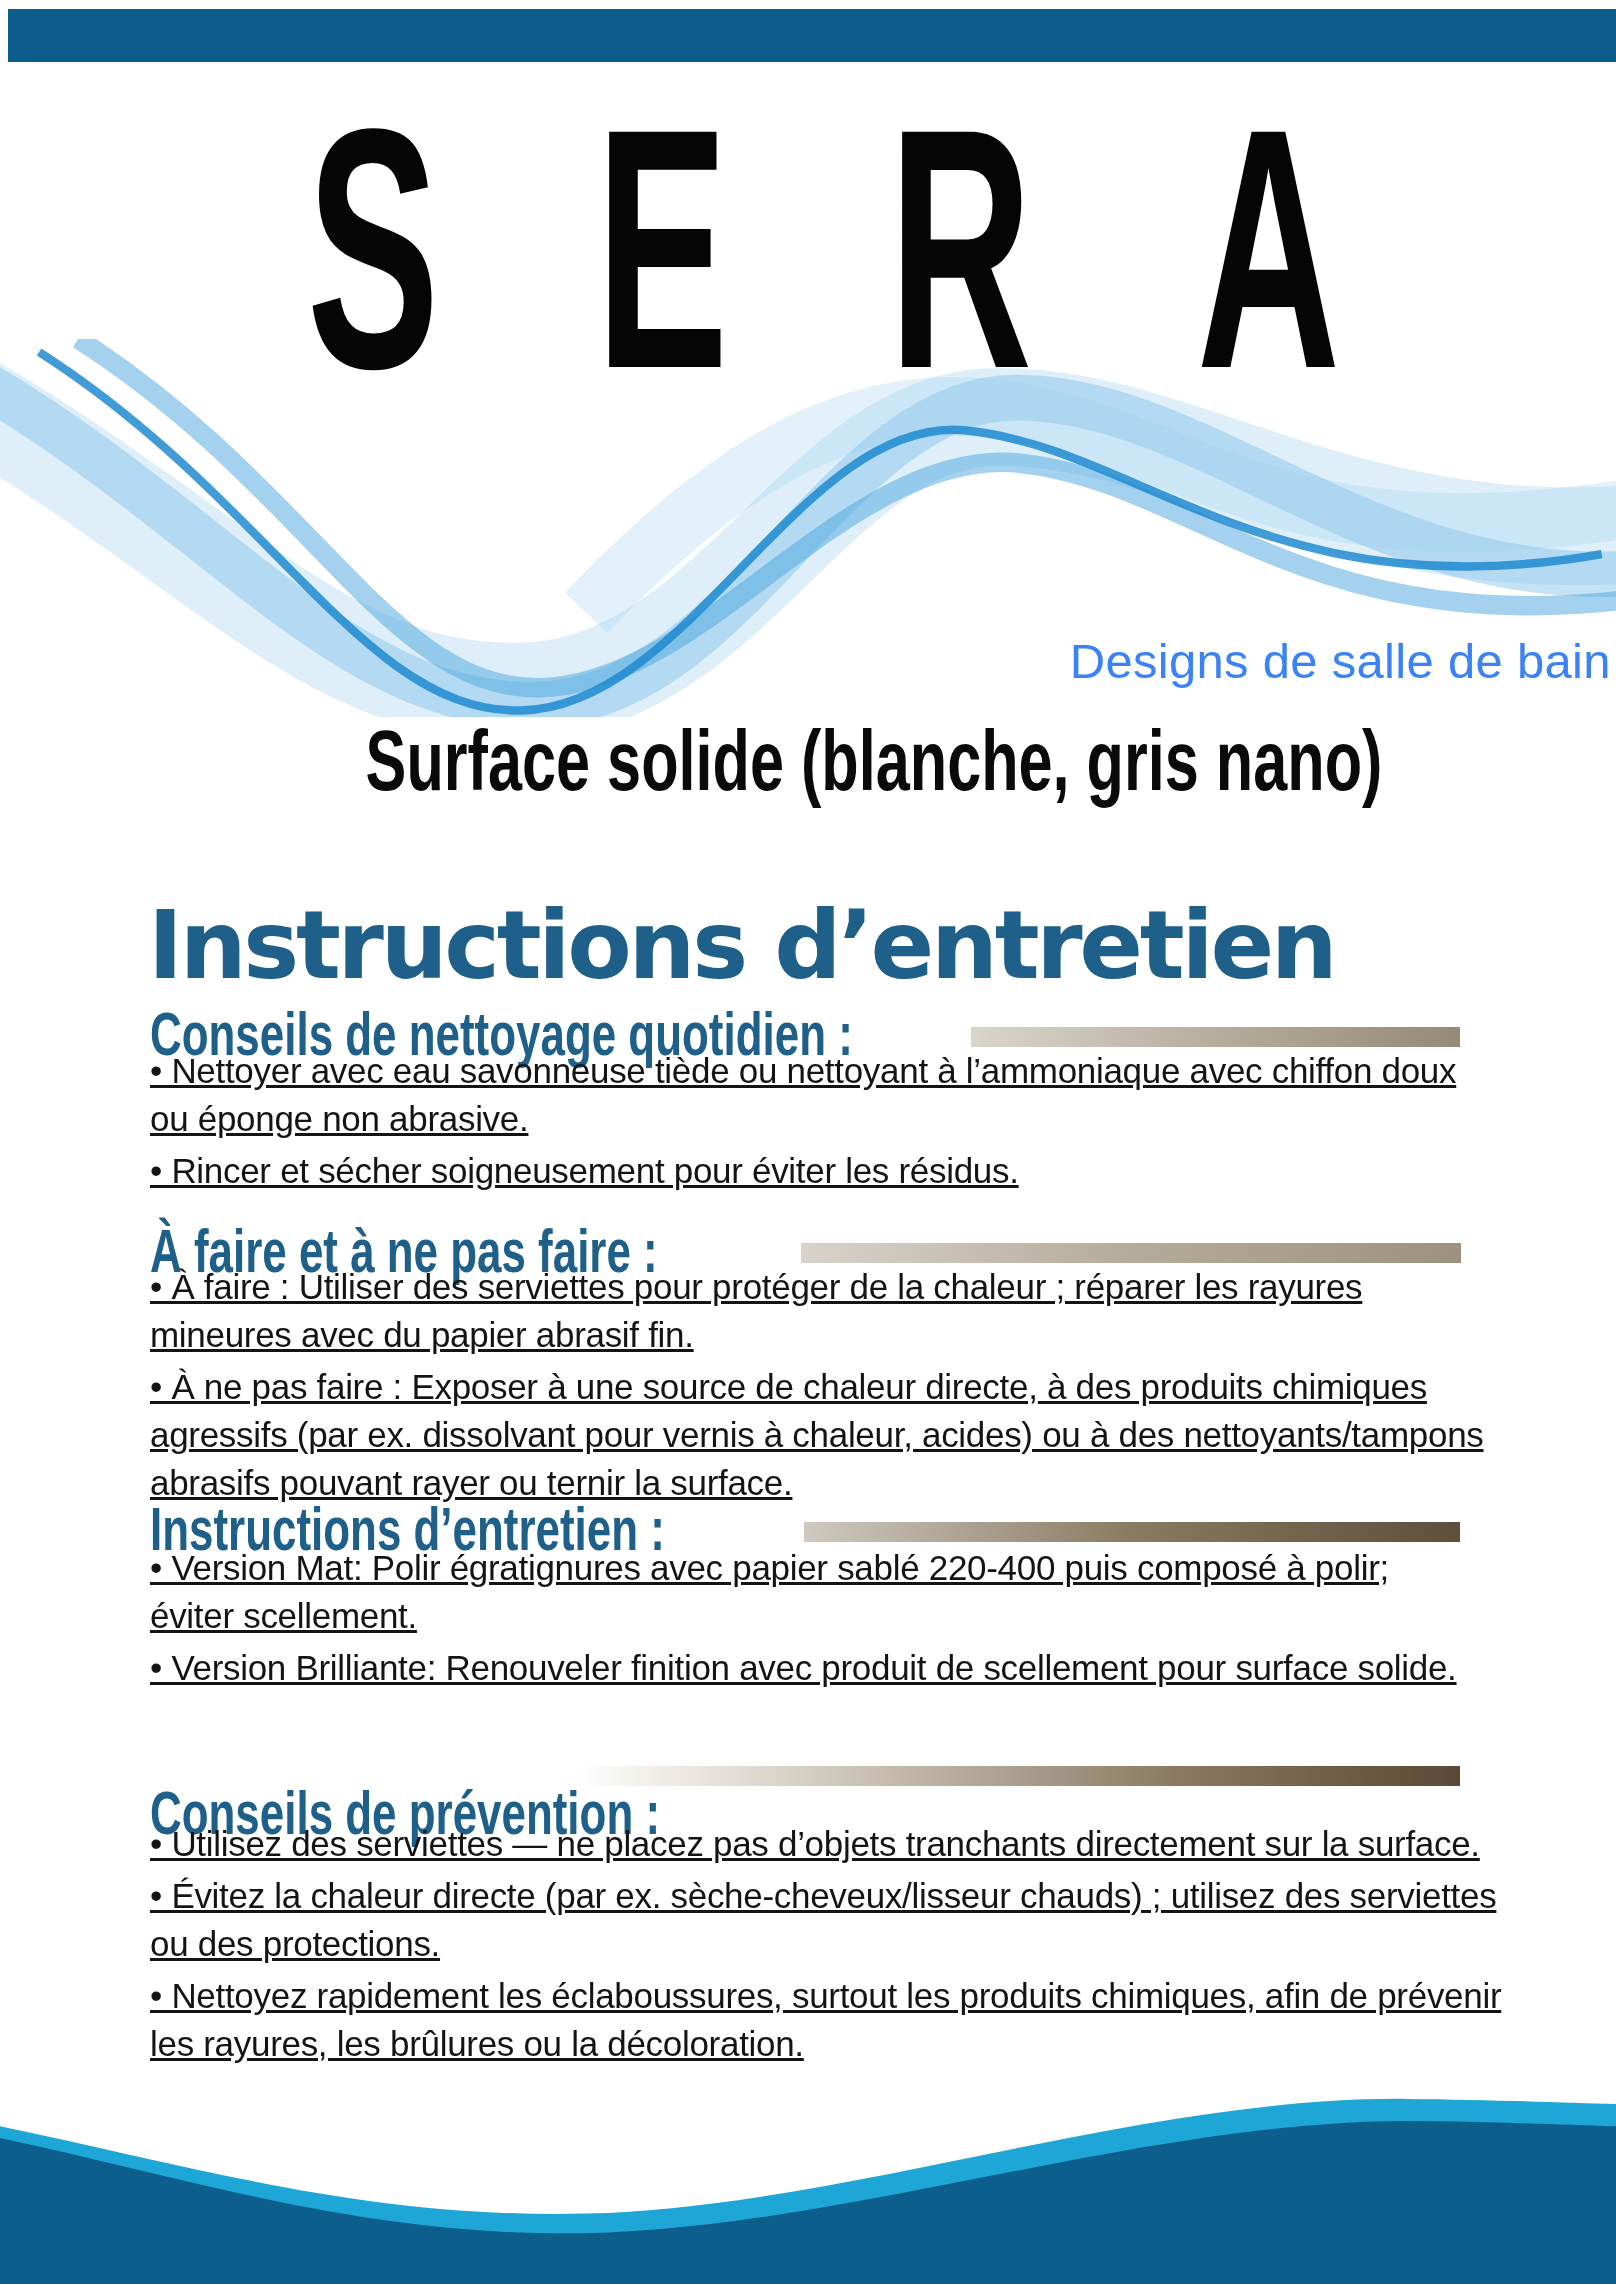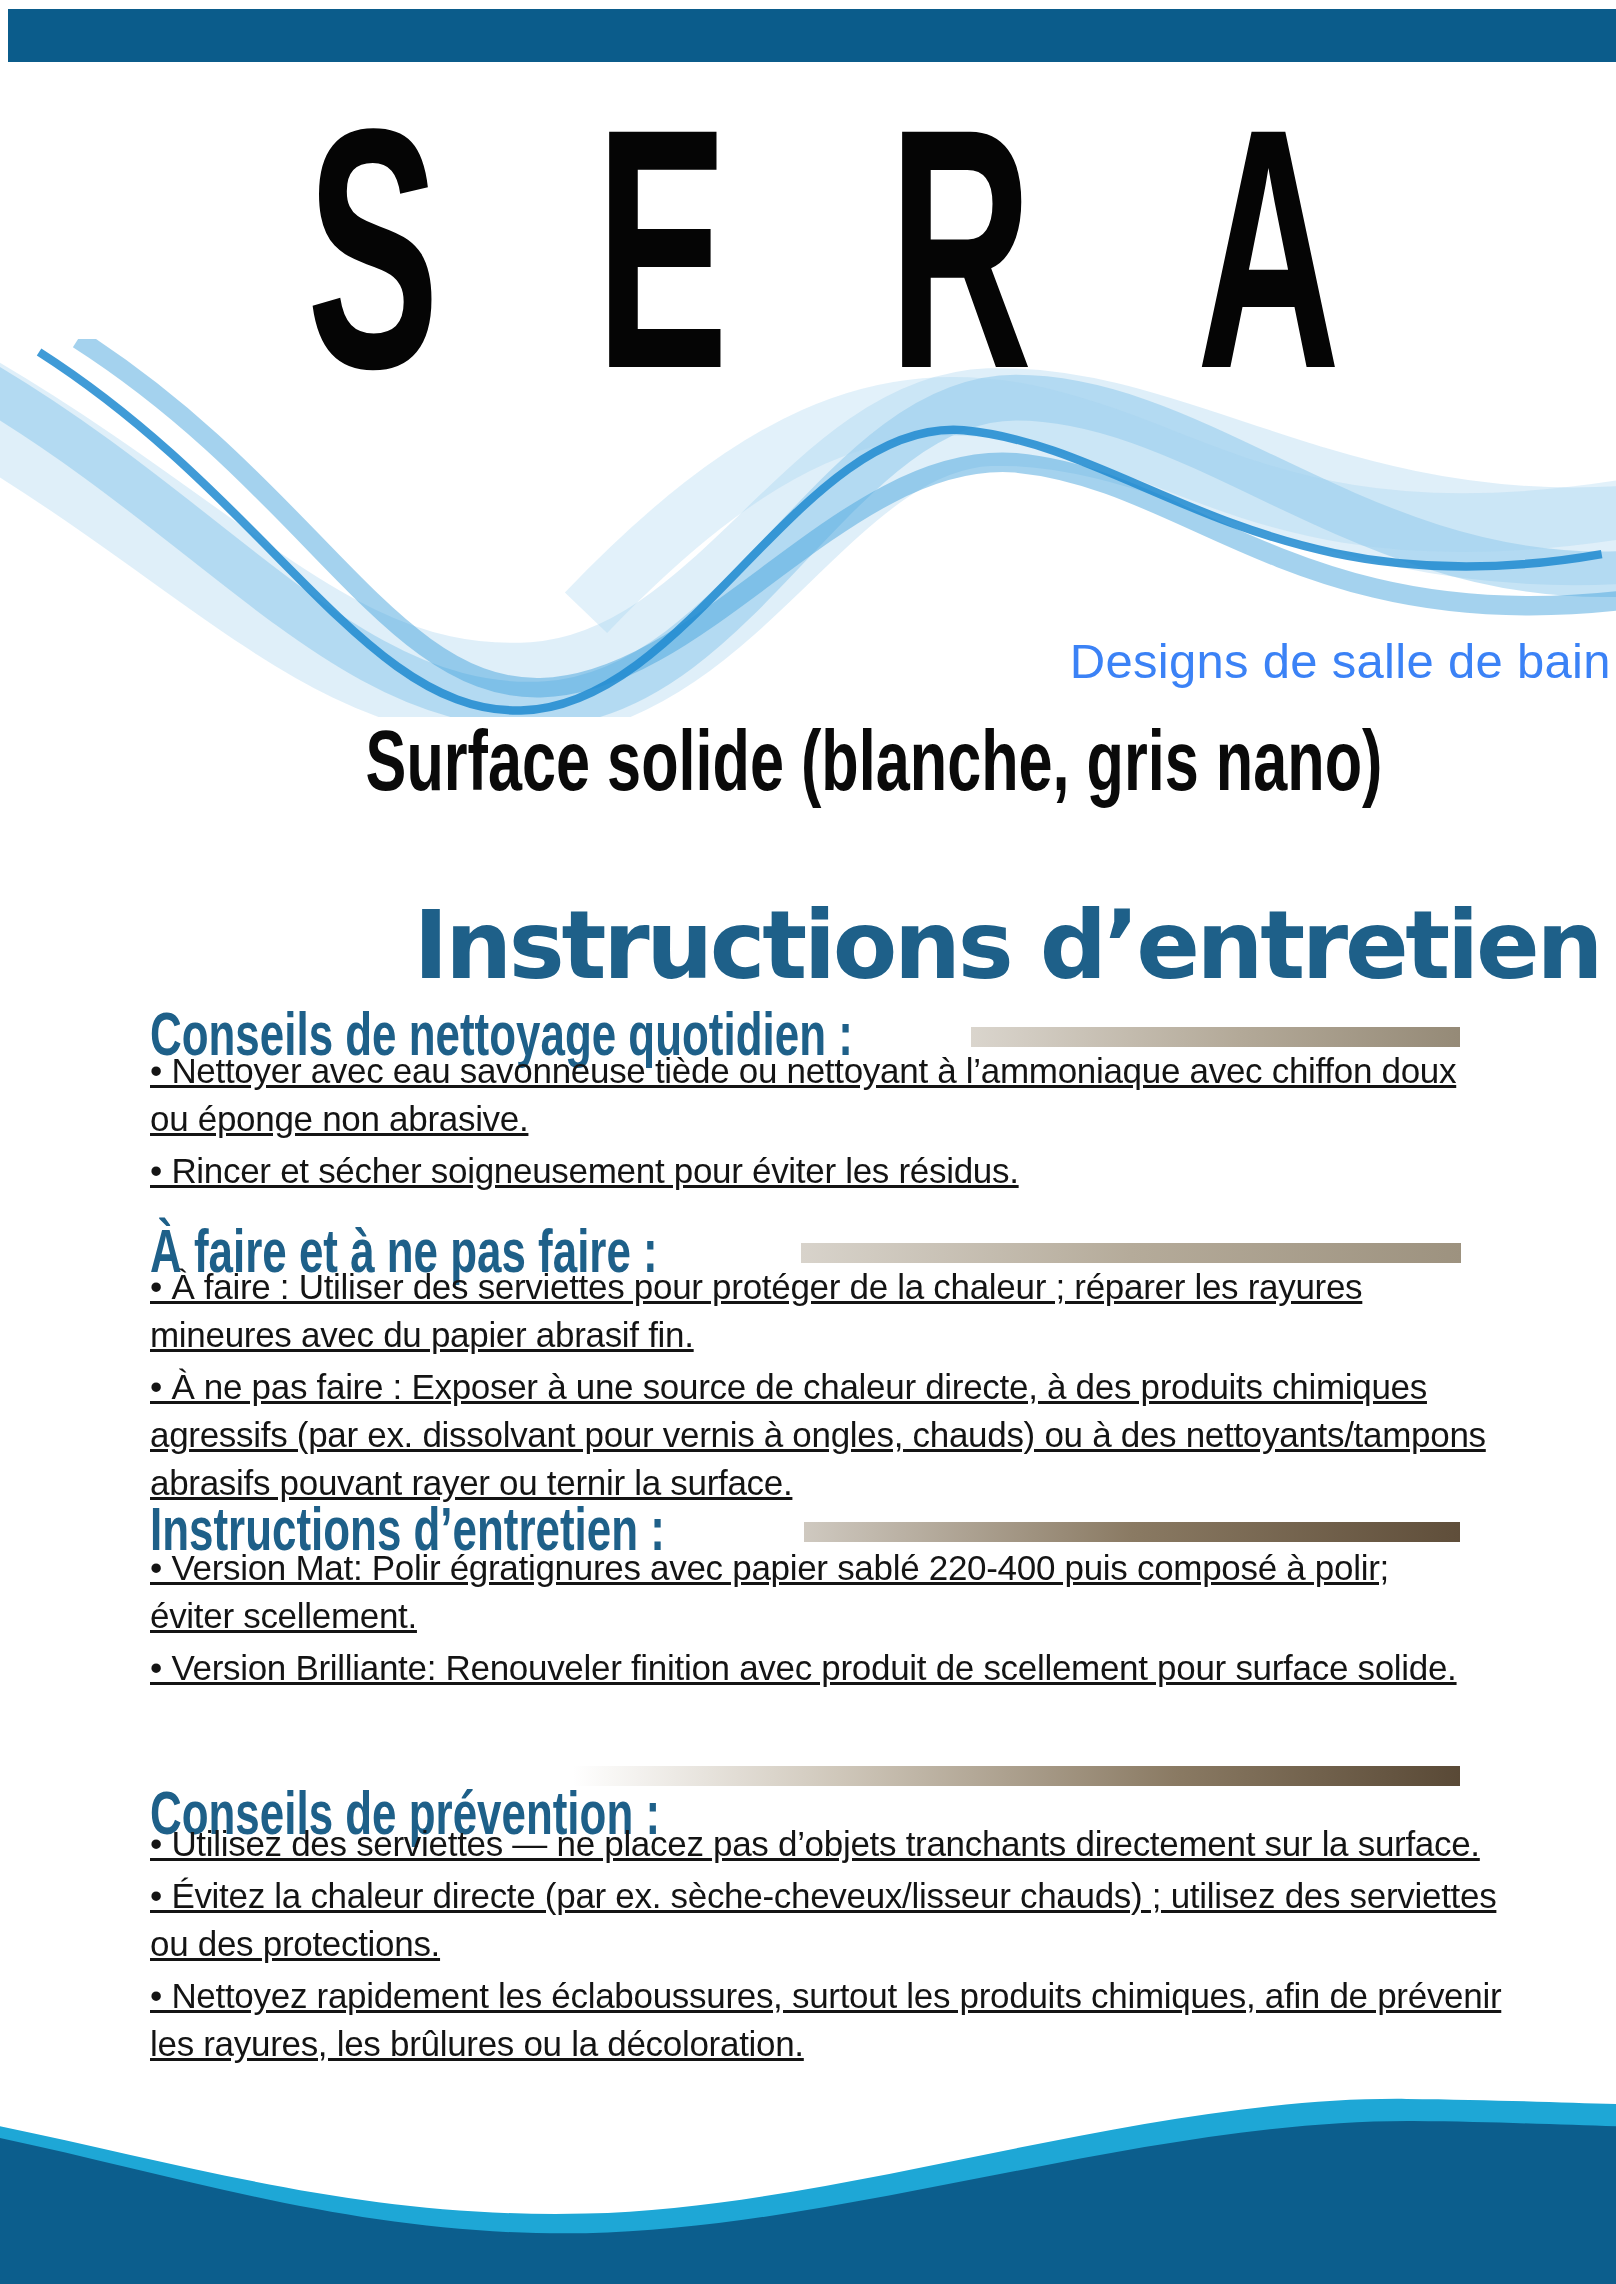--- a/index.html
+++ b/index.html
@@ -40,21 +40,21 @@
     font-weight:700;font-size:85px;line-height:1.05;
     color:#0a0a0a;
     transform:scaleX(0.72);transform-origin:center top;
     white-space:nowrap;
   }
   .page-title{
     position:absolute;top:831px;left:148px;width:1452px;
     font-family:"DejaVu Sans", sans-serif;
     font-weight:700;font-size:94px;line-height:1.1;
     letter-spacing:-3.3px;
-    color:#1e6089;white-space:nowrap;text-align:right;
+    color:#1e6089;white-space:nowrap;
   }
   .sec-h{
     position:absolute;left:150px;margin:0;
     font-weight:700;font-size:61px;line-height:1.1;
     color:#1e6089;
     transform:scaleX(0.72);transform-origin:left top;
     white-space:nowrap;
   }
   .rule{
     position:absolute;height:19.5px;
@@ -117,21 +117,21 @@
 ou éponge non abrasive.</p>
     <p>• Rincer et sécher soigneusement pour éviter les résidus.</p>
   </div>
 
   <h2 class="sec-h" style="top:1218px">À faire et à ne pas faire :</h2>
   <div class="rule rule-2"></div>
   <div class="bullets b-s2">
     <p>• À faire : Utiliser des serviettes pour protéger de la chaleur ; réparer les rayures
 mineures avec du papier abrasif fin.</p>
     <p>• À ne pas faire : Exposer à une source de chaleur directe, à des produits chimiques
-agressifs (par ex. dissolvant pour vernis à ongles, chauds) ou à des nettoyants/tampons
+agressifs (par ex. dissolvant pour vernis à chaleur, acides) ou à des nettoyants/tampons
 abrasifs pouvant rayer ou ternir la surface.</p>
   </div>
 
   <h2 class="sec-h" style="top:1496px">Instructions d’entretien :</h2>
   <div class="rule rule-3"></div>
   <div class="bullets b-s3">
     <p>• Version Mat: Polir égratignures avec papier sablé 220-400 puis composé à polir;
 éviter scellement.</p>
     <p>• Version Brilliante: Renouveler finition avec produit de scellement pour surface solide.</p>
   </div>

